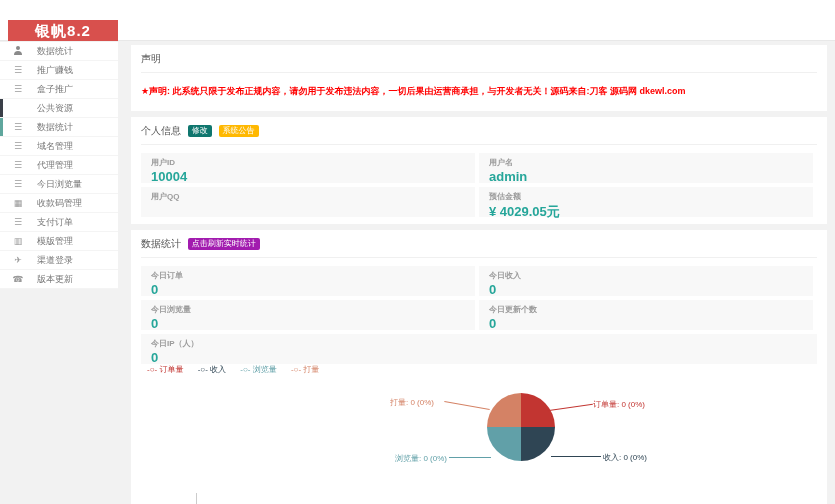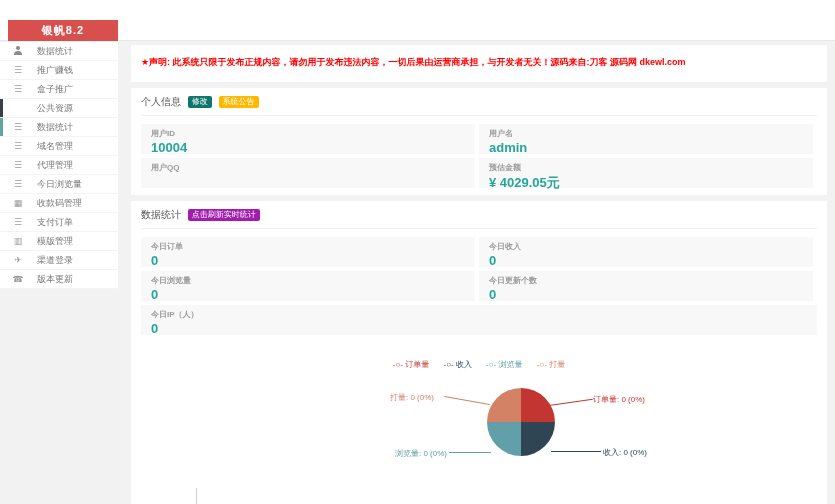--- a/index.html
+++ b/index.html
@@ -3,21 +3,21 @@
 <meta charset="utf-8">
 <style>
   * { box-sizing: border-box; margin: 0; padding: 0; }
   html,body { width:835px; height:504px; overflow:hidden;
     font-family:"Liberation Sans","DejaVu Sans",sans-serif; background:#f2f2f2; }
 
   
   .topbar { position:absolute; left:0; top:0; width:835px; height:41px;
     background:#fff; border-bottom:1px solid #e8e8e8; }
   .logo { position:absolute; left:8px; top:20px; width:110px; height:21px;
-    background:#d8504d; color:#fff; font-size:11px; font-weight:bold;
+    background:#d8504d; color:#fff; font-size:15px; font-weight:bold;
     text-align:center; line-height:21px; letter-spacing:1px; }
 
   
   .sidebar { position:absolute; left:0; top:42px; width:118px; background:#fff; }
   .side-item { position:relative; height:19px; line-height:19px;
     border-bottom:1px solid #f4f4f4; font-size:9px; color:#777;
     padding-left:37px; cursor:pointer; white-space:nowrap; }
   .side-item .mi { position:absolute; left:12px; top:0; width:12px; height:19px;
     color:#9a9a9a; font-size:9px; line-height:19px; font-style:normal; text-align:center; }
   .accent-dark  { box-shadow:inset 3px 0 0 #3a3f48; }
@@ -40,21 +40,21 @@
   .badge-orange { background:#a21caf; }
   .warning { color:#ff0000; font-weight:bold; font-size:9px; padding:4px 0 6px 0; }
 
   .grid2 { display:flex; flex-wrap:wrap; gap:4px 4px;font-weight:bold; }
   .fbox { background:#f8f8f8; width:calc(50% - 4px); height:30px; padding:4px 10px; }
   .fbox.full { width:100%; }
   .fbox .flabel { font-size:8px; color:#9b9b9b; }
   .fbox .fvalue { font-size:13px; color:#26a69a; margin-top:1px; }
 
   
-  .legend-row { text-align:center; font-size:8px; margin-top:24px; }
+  .legend-row { text-align:left; font-size:8px; margin-top:0; }
   .legend-item { margin:0 6px; cursor:pointer; }
   .legend-marker { font-size:8px; }
   .c-red   { color:#c23531; }
   .c-dark  { color:#2f4554; }
   .c-teal  { color:#61a0a8; }
   .c-salmon{ color:#d48265; }
   .pie-wrap { position:relative; height:96px; margin-top:4px; }
   .pie { position:absolute; left:346px; top:14px; width:68px; height:68px;
     border-radius:50%;
     background:conic-gradient(#c23531 0 25%, #2f4554 25% 50%, #61a0a8 50% 75%, #d48265 75% 100%); }
@@ -130,20 +130,21 @@
   </div>
   <div class="side-item">
     <i class="mi">☎</i>
     <span>版本更新</span>
   </div>
 </div>
 
 <div class="main">
 
   <div class="card">
+    <div class="card-title-row">声明</div>
     <div class="warning">★声明: 此系统只限于发布正规内容，请勿用于发布违法内容，一切后果由运营商承担，与开发者无关！源码来自:刀客 源码网 dkewl.com</div>
   </div>
 
   <div class="card">
     <div class="card-title-row">
       <span>个人信息</span>
       <span class="badge badge-blue">修改</span>
       <span class="badge badge-yellow">系统公告</span>
     </div>
     <div class="grid2">

